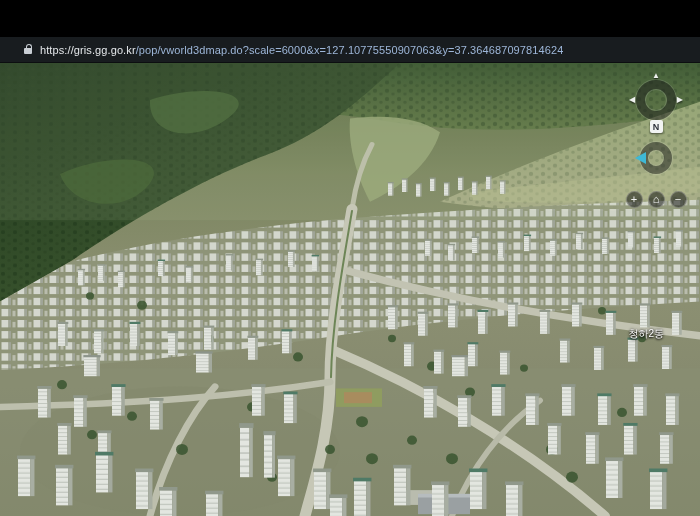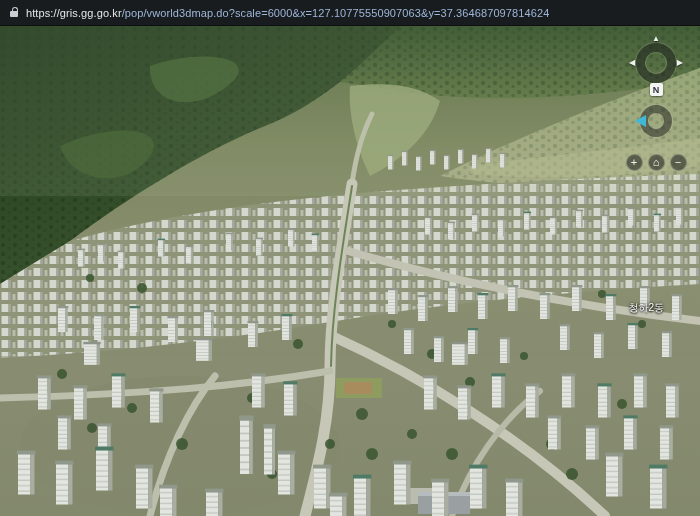--- a/index.html
+++ b/index.html
@@ -1,21 +1,21 @@
 <!DOCTYPE html>
 <html><head>
 <meta charset="utf-8">
 <style>
   html,body{margin:0;padding:0;background:#000;}
   body{width:700px;height:516px;overflow:hidden;font-family:"Liberation Sans",sans-serif;}
   .window{width:700px;height:516px;display:flex;flex-direction:column;}
 
   
   .topbar{flex:0 0 26px;height:26px;background:#181c1f;display:flex;align-items:center;
-          padding:0 10px;gap:8px;box-sizing:border-box;border-bottom:1px solid #0c0e10;}
+          padding:0 24px;gap:8px;box-sizing:border-box;border-bottom:1px solid #0c0e10;margin-top:37px;}
   .lock{width:8px;height:6px;background:#c9ced4;border-radius:1px;position:relative;margin-top:3px;flex:0 0 auto;}
   .lock::before{content:"";position:absolute;top:-4px;left:1.5px;width:4px;height:4px;
           border:1.2px solid #c9ced4;border-bottom:none;border-radius:3px 3px 0 0;}
   .url{font-size:11px;letter-spacing:.1px;white-space:nowrap;overflow:hidden;}
   .domain{color:#e4e7ea;}
   .path{color:#9db6d8;}
 
   
   .map{position:relative;flex:1;overflow:hidden;background:#6b7a52;}
   svg.scene{position:absolute;inset:0;width:100%;height:100%;display:block;}
@@ -38,21 +38,21 @@
   .tilt-ring{margin-top:4px;position:relative;width:42px;height:42px;}
   .tilt-core{position:absolute;inset:5px;border-radius:50%;border:8px solid rgba(28,30,28,.5);
           box-shadow:0 0 0 1px rgba(255,255,255,.1), inset 0 0 0 1px rgba(255,255,255,.1);}
   .tilt-pointer{position:absolute;left:0;top:50%;transform:translateY(-50%);width:0;height:0;
           border-right:11px solid #3fb9d6;border-top:6px solid transparent;border-bottom:6px solid transparent;}
   .zoom-row{margin-top:12px;display:flex;gap:5px;}
   .zbtn{width:17px;height:17px;border-radius:50%;border:1px solid rgba(255,255,255,.25);
           background:rgba(22,24,22,.55);color:#f2f4f2;font-size:11px;line-height:1;display:flex;
           align-items:center;justify-content:center;padding:0;cursor:pointer;font-family:inherit;}
 
-  .place-label{position:absolute;top:275px;right:36px;color:#fff;font-size:10px;
+  .place-label{position:absolute;top:264px;right:36px;color:#fff;font-size:10px;
           text-shadow:0 0 3px #000,0 1px 2px #000;z-index:4;}
 </style>
 </head>
 <body>
 
 <div class="window">
 
   <div class="topbar">
     <span class="lock"></span>
     <span class="url"><span class="domain">https://gris.gg.go.kr</span><span class="path">/pop/vworld3dmap.do?scale=6000&amp;x=127.10775550907063&amp;y=37.364687097814624</span></span>

